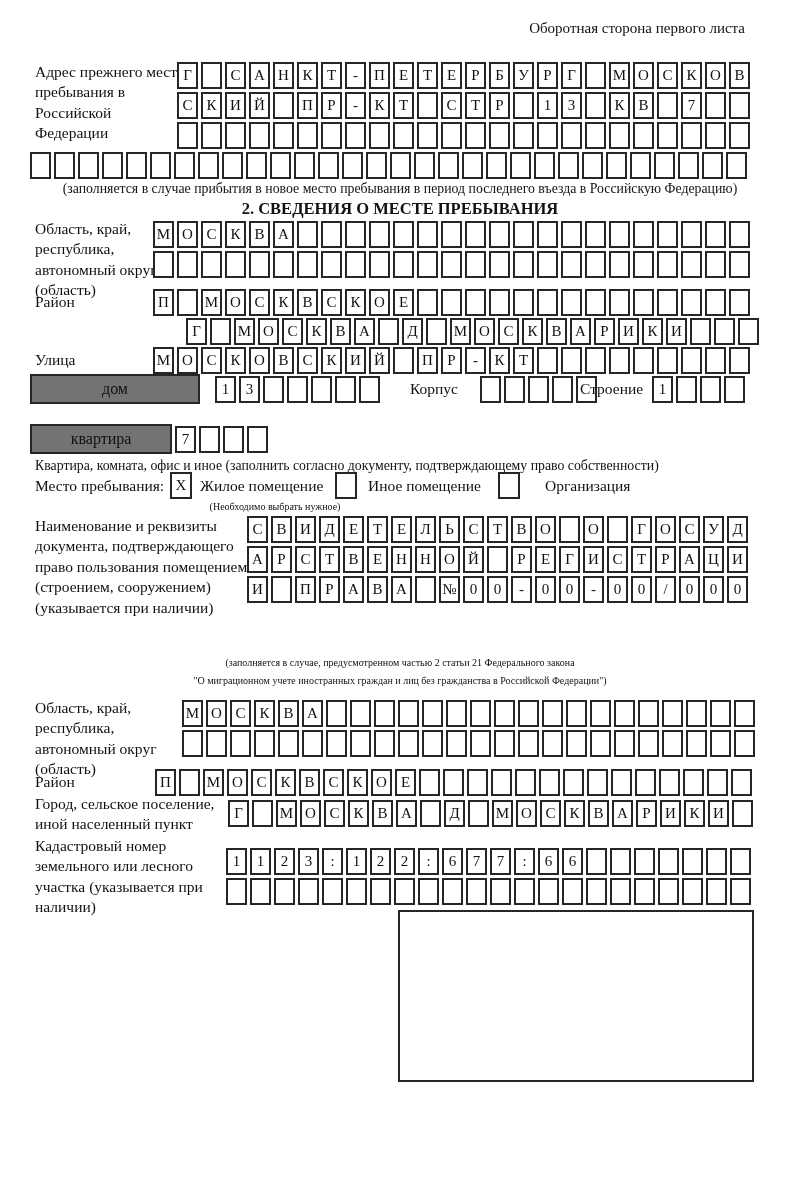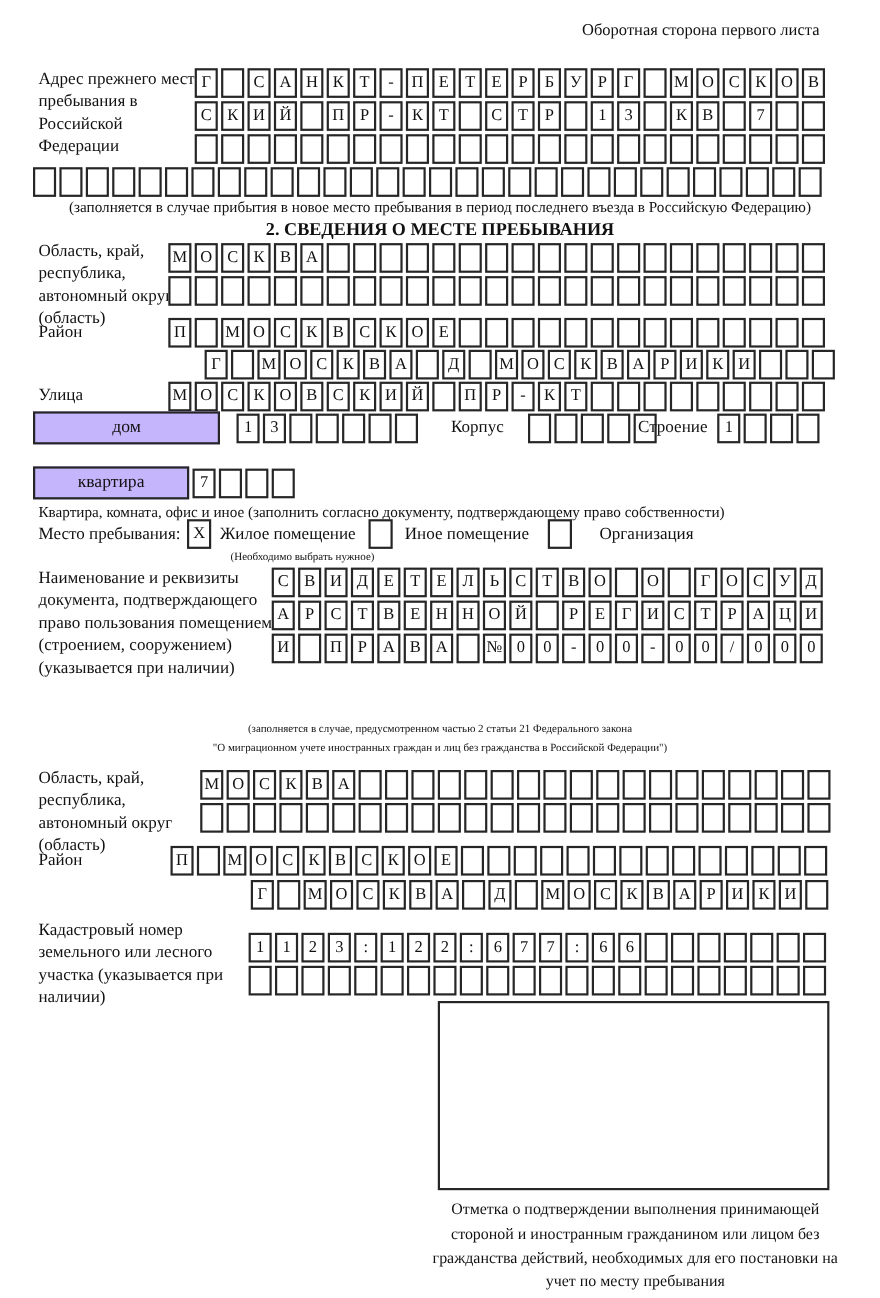--- a/index.html
+++ b/index.html
@@ -10,21 +10,21 @@
   .abs{position:absolute;}
   .lbl{font-size:15.5px;line-height:1.32;color:#111;}
   .cellrow{white-space:nowrap;height:27px;}
   .cell{
     display:inline-flex;width:21px;height:27px;box-sizing:border-box;
     border:2px solid #262626;margin-right:3px;align-items:center;justify-content:center;
     font-size:15px;line-height:1;background:#fff;vertical-align:top;
   }
   .widebox{
     box-sizing:border-box;border:2px solid #262626;height:30px;display:flex;
-    align-items:center;justify-content:center;font-size:16px;background:#c4b5fd;
+    align-items:center;justify-content:center;font-size:16px;background:#737373;
   }
   .cb{
     display:inline-flex;width:22px;height:27px;box-sizing:border-box;border:2px solid #262626;
     align-items:center;justify-content:center;font-size:15px;background:#fff;
   }
   .center{width:800px;text-align:center;}
   .heading{font-weight:bold;font-size:16.5px;text-align:center;}
   .note{font-size:13.8px;}
   .sub{font-size:10px;}
   .stamp{box-sizing:border-box;border:2px solid #262626;background:#fff;}
@@ -85,22 +85,22 @@
   <div class="abs center sub" style="top:657px;left:0;">(заполняется в случае, предусмотренном частью 2 статьи 21 Федерального закона</div>
   <div class="abs center sub" style="top:675px;left:0;">"О миграционном учете иностранных граждан и лиц без гражданства в Российской Федерации")</div>
 
   <div class="abs lbl" style="top:698px;left:35px;width:150px;">Область, край, республика, автономный округ (область)</div>
   <div class="abs cellrow" style="top:700px;left:182px;"><span class="cell">М</span><span class="cell">О</span><span class="cell">С</span><span class="cell">К</span><span class="cell">В</span><span class="cell">А</span><span class="cell"></span><span class="cell"></span><span class="cell"></span><span class="cell"></span><span class="cell"></span><span class="cell"></span><span class="cell"></span><span class="cell"></span><span class="cell"></span><span class="cell"></span><span class="cell"></span><span class="cell"></span><span class="cell"></span><span class="cell"></span><span class="cell"></span><span class="cell"></span><span class="cell"></span><span class="cell"></span></div>
   <div class="abs cellrow" style="top:730px;left:182px;"><span class="cell"></span><span class="cell"></span><span class="cell"></span><span class="cell"></span><span class="cell"></span><span class="cell"></span><span class="cell"></span><span class="cell"></span><span class="cell"></span><span class="cell"></span><span class="cell"></span><span class="cell"></span><span class="cell"></span><span class="cell"></span><span class="cell"></span><span class="cell"></span><span class="cell"></span><span class="cell"></span><span class="cell"></span><span class="cell"></span><span class="cell"></span><span class="cell"></span><span class="cell"></span><span class="cell"></span></div>
 
   <div class="abs lbl" style="top:772px;left:35px;">Район</div>
   <div class="abs cellrow" style="top:769px;left:155px;"><span class="cell">П</span><span class="cell"></span><span class="cell">М</span><span class="cell">О</span><span class="cell">С</span><span class="cell">К</span><span class="cell">В</span><span class="cell">С</span><span class="cell">К</span><span class="cell">О</span><span class="cell">Е</span><span class="cell"></span><span class="cell"></span><span class="cell"></span><span class="cell"></span><span class="cell"></span><span class="cell"></span><span class="cell"></span><span class="cell"></span><span class="cell"></span><span class="cell"></span><span class="cell"></span><span class="cell"></span><span class="cell"></span><span class="cell"></span></div>
 
+  <div class="abs lbl" style="top:794px;left:35px;width:192px;">Город, сельское поселение, иной населенный пункт</div>
   <div class="abs cellrow" style="top:800px;left:228px;"><span class="cell">Г</span><span class="cell"></span><span class="cell">М</span><span class="cell">О</span><span class="cell">С</span><span class="cell">К</span><span class="cell">В</span><span class="cell">А</span><span class="cell"></span><span class="cell">Д</span><span class="cell"></span><span class="cell">М</span><span class="cell">О</span><span class="cell">С</span><span class="cell">К</span><span class="cell">В</span><span class="cell">А</span><span class="cell">Р</span><span class="cell">И</span><span class="cell">К</span><span class="cell">И</span><span class="cell"></span></div>
 
   <div class="abs lbl" style="top:836px;left:35px;width:190px;">Кадастровый номер земельного или лесного участка (указывается при наличии)</div>
   <div class="abs cellrow" style="top:848px;left:226px;"><span class="cell">1</span><span class="cell">1</span><span class="cell">2</span><span class="cell">3</span><span class="cell">:</span><span class="cell">1</span><span class="cell">2</span><span class="cell">2</span><span class="cell">:</span><span class="cell">6</span><span class="cell">7</span><span class="cell">7</span><span class="cell">:</span><span class="cell">6</span><span class="cell">6</span><span class="cell"></span><span class="cell"></span><span class="cell"></span><span class="cell"></span><span class="cell"></span><span class="cell"></span><span class="cell"></span></div>
   <div class="abs cellrow" style="top:878px;left:226px;"><span class="cell"></span><span class="cell"></span><span class="cell"></span><span class="cell"></span><span class="cell"></span><span class="cell"></span><span class="cell"></span><span class="cell"></span><span class="cell"></span><span class="cell"></span><span class="cell"></span><span class="cell"></span><span class="cell"></span><span class="cell"></span><span class="cell"></span><span class="cell"></span><span class="cell"></span><span class="cell"></span><span class="cell"></span><span class="cell"></span><span class="cell"></span><span class="cell"></span></div>
 
   <div class="abs stamp" style="top:910px;left:398px;width:356px;height:172px;"></div>
-  <div class="abs" style="top:1090px;left:385px;width:385px;text-align:center;font-size:14.5px;line-height:1.5;">Отметка о подтверждении выполнения принимающей стороной и иностранным гражданином или лицом без гражданства действий, необходимых для его постановки на учет по месту пребывания</div>
 
 </div>
 
 </body></html>

